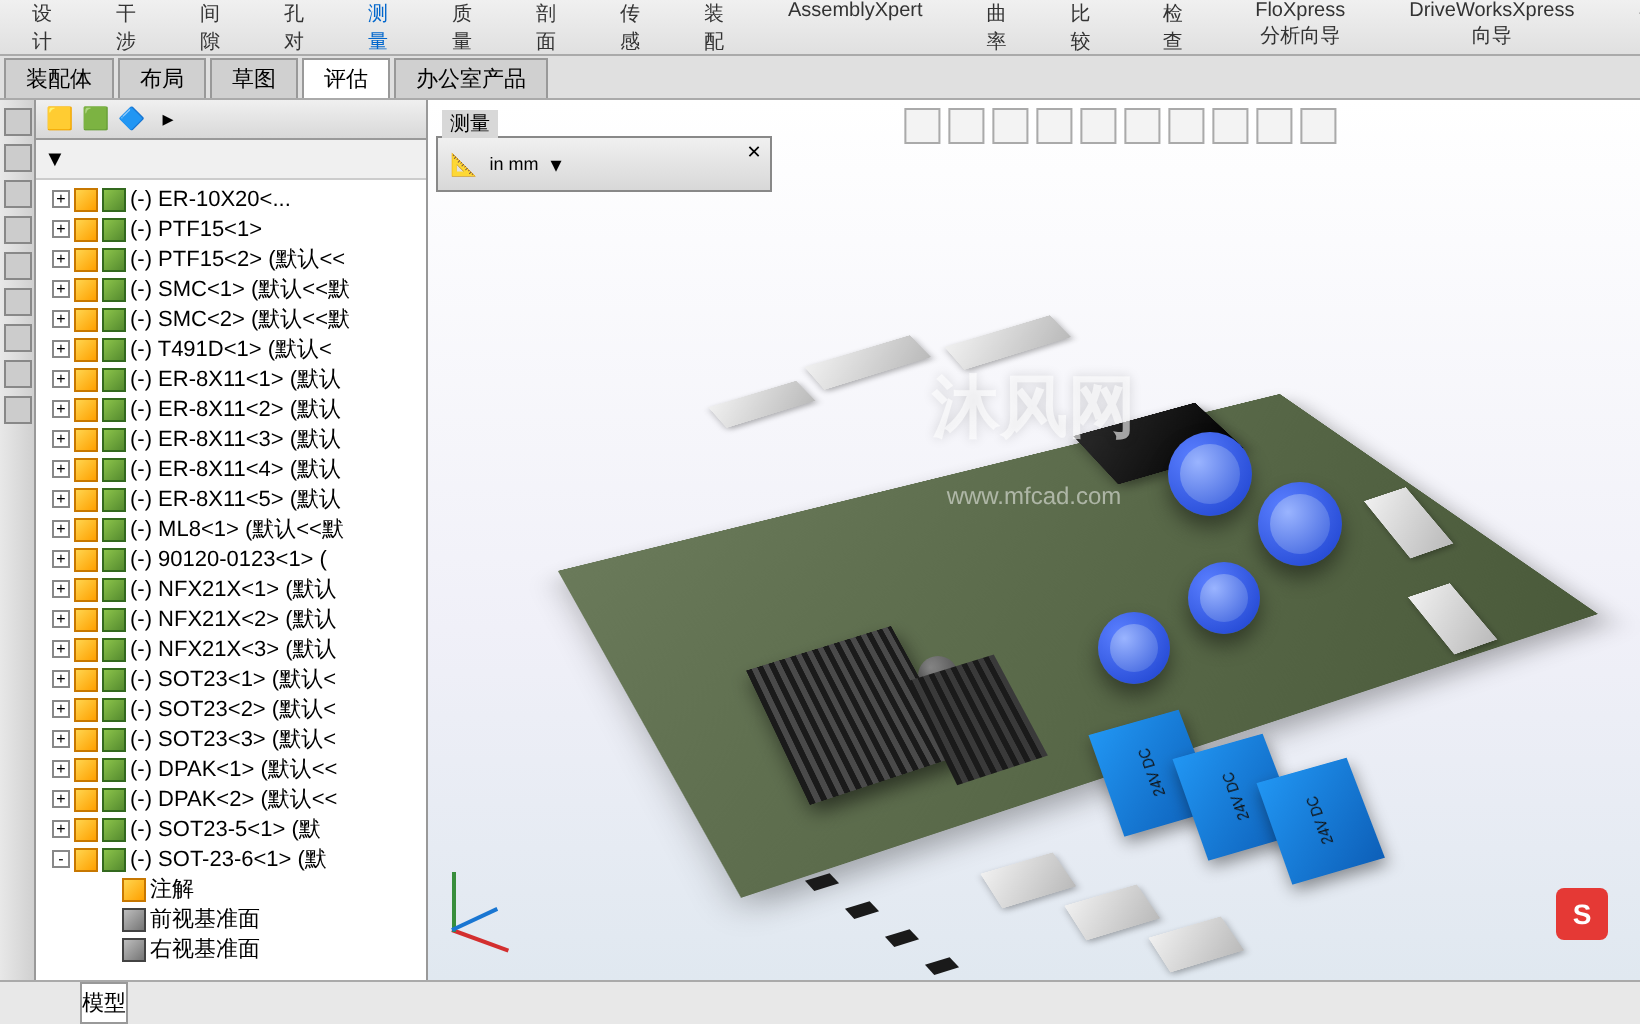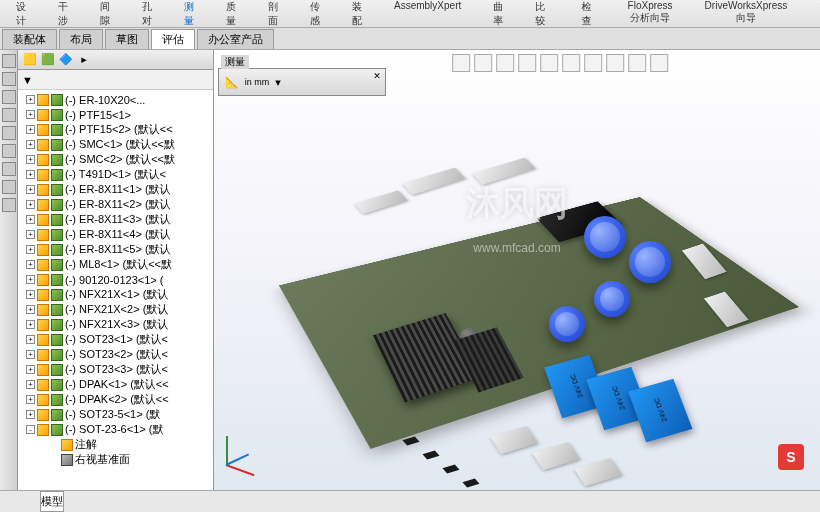--- a/index.html
+++ b/index.html
@@ -263,20 +263,25 @@
           <span>(-) SOT-23-6&lt;1&gt; (默</span>
         </div>
         <div class="tn" style="padding-left: 30px;">
           <span style="width:11px;display:inline-block"></span>
           <span class="ic y"></span>
           <span>注解</span>
         </div>
         <div class="tn" style="padding-left: 30px;">
           <span style="width:11px;display:inline-block"></span>
           <span class="ic d"></span>
+          <span>前视基准面</span>
+        </div>
+        <div class="tn" style="padding-left: 30px;">
+          <span style="width:11px;display:inline-block"></span>
+          <span class="ic d"></span>
           <span>右视基准面</span>
         </div>
       </div>
   </div>
 
   <div class="viewport">
     <div class="float">
       <span style="position:absolute;top:-14px;left:2px;font-size:10px;background:#d8d8d8;padding:0 4px">测量</span>
       <span>📐</span>
       <span style="font-size:9px">in mm</span>

